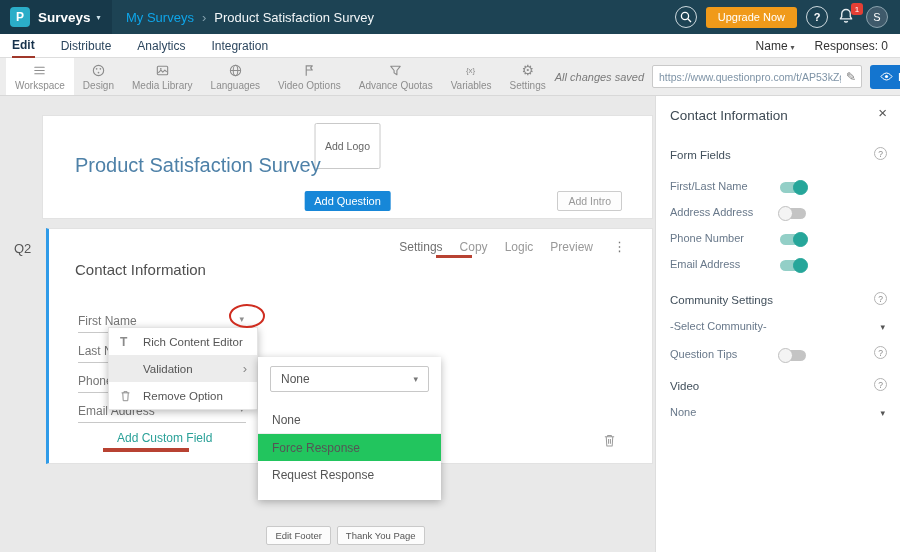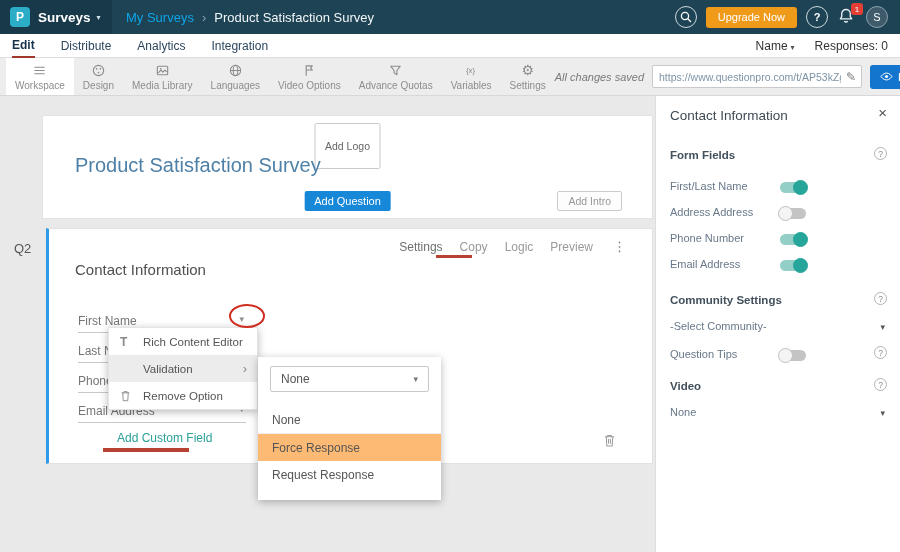--- a/index.html
+++ b/index.html
@@ -74,40 +74,40 @@
 .ctx-arrow{position:absolute;right:10px;font-size:13px;color:#888}
 .rich-t{font-size:12px;font-weight:bold;color:#8a8a8a}
 
 
 .val-panel{position:absolute;left:258px;top:261px;width:183px;height:143px;background:#fff;box-shadow:0 2px 8px rgba(0,0,0,.28);z-index:6}
 .val-select{position:absolute;left:12px;top:9px;width:159px;height:26px;border:1px solid #c8c8c8;border-radius:2px;display:flex;align-items:center;padding:0 10px;font-size:12px;color:#555;cursor:pointer}
 .val-select .caret{margin-left:auto;font-size:9px;color:#777}
 .val-opts{position:absolute;left:0;top:50px;width:183px}
 .val-opt{height:27px;display:flex;align-items:center;padding-left:14px;font-size:12px;color:#555;cursor:pointer}
 .val-opt.first{border-bottom:1px solid #eee}
-.val-opt.hl{background:#fdba74}
+.val-opt.hl{background:#22c55e}
 
 
 .pb-row{position:absolute;top:374px;left:0;width:655px;display:flex;justify-content:flex-end;gap:5px;padding-right:31px}
 .mini-btn{display:flex;align-items:center;gap:4px;background:#fcfcfc;border:1px solid #c9c9c9;border-radius:2px;font-size:9px;color:#555;padding:2px 6px;cursor:pointer}
 .foot-row{position:absolute;top:430px;left:0;width:655px;display:flex;justify-content:center;gap:6px;transform:translateX(18px)}
 .foot-btn{background:#fcfcfc;border:1px solid #c9c9c9;border-radius:2px;font-size:9.5px;color:#555;padding:3px 8px;cursor:pointer}
 
 
 .ann{position:absolute;z-index:9;pointer-events:none}
 .ann-underline{background:#b84232}
 #ann-settings{left:436px;top:159px;width:36px;height:3px}
 #ann-acf{left:103px;top:352px;width:86px;height:4px}
 #ann-ellipse{left:229px;top:208px;width:36px;height:24px;border:2.5px solid #cf2d20;border-radius:50%}
 
 
 .sidebar{position:absolute;left:655px;top:96px;width:245px;height:456px;background:#fff;border-left:1px solid #ddd}
 .sb-title{position:absolute;left:14px;top:12px;font-size:13.5px;color:#3e4a54}
 .sb-close{position:absolute;right:13px;top:8px;font-size:15px;color:#555;cursor:pointer}
-.sb-label{position:absolute;left:14px;font-size:11.5px;font-weight:bold;color:#42505c}
+.sb-label{position:absolute;left:14px;font-size:11.5px;font-weight:normal;color:#42505c}
 .sb-text{position:absolute;left:14px;font-size:11px;color:#68788a}
 .sb-q{position:absolute;right:13px;width:13px;height:13px;border-radius:50%;border:1px solid #b3b3b3;color:#8a8a8a;font-size:8.5px;display:flex;align-items:center;justify-content:center;cursor:pointer}
 .sb-caret{position:absolute;right:15px;font-size:9px;color:#555}
 .toggle{position:absolute;left:124px;width:26px;height:11px;border-radius:6px;background:#c4c4c4;cursor:pointer}
 .toggle .knob{position:absolute;width:15px;height:15px;border-radius:50%;top:-2px;left:-2px;background:#f4f4f4;border:1px solid #c0c0c0}
 .toggle.on{background:#93cfc7}
 .toggle.on .knob{left:auto;right:-2px;background:#26a69a;border-color:#26a69a}
 </style>
 </head>
 <body>
@@ -313,20 +313,24 @@
         <span class="caret">▾</span>
       </div>
       <div class="val-opts">
         <div class="val-opt first">None</div>
         <div class="val-opt hl">Force Response</div>
         <div class="val-opt">Request Response</div>
       </div>
     </div>
 
 
+    <div class="foot-row">
+      <button class="foot-btn">Edit Footer</button>
+      <button class="foot-btn">Thank You Page</button>
+    </div>
 
     <div class="ann ann-underline" id="ann-settings"></div>
     <div class="ann" id="ann-ellipse"></div>
     <div class="ann ann-underline" id="ann-acf"></div>
   </main>
 
   <aside class="sidebar">
     <h3 class="sb-title" style="font-weight:400">Contact Information</h3>
     <span class="sb-close">×</span>
 

